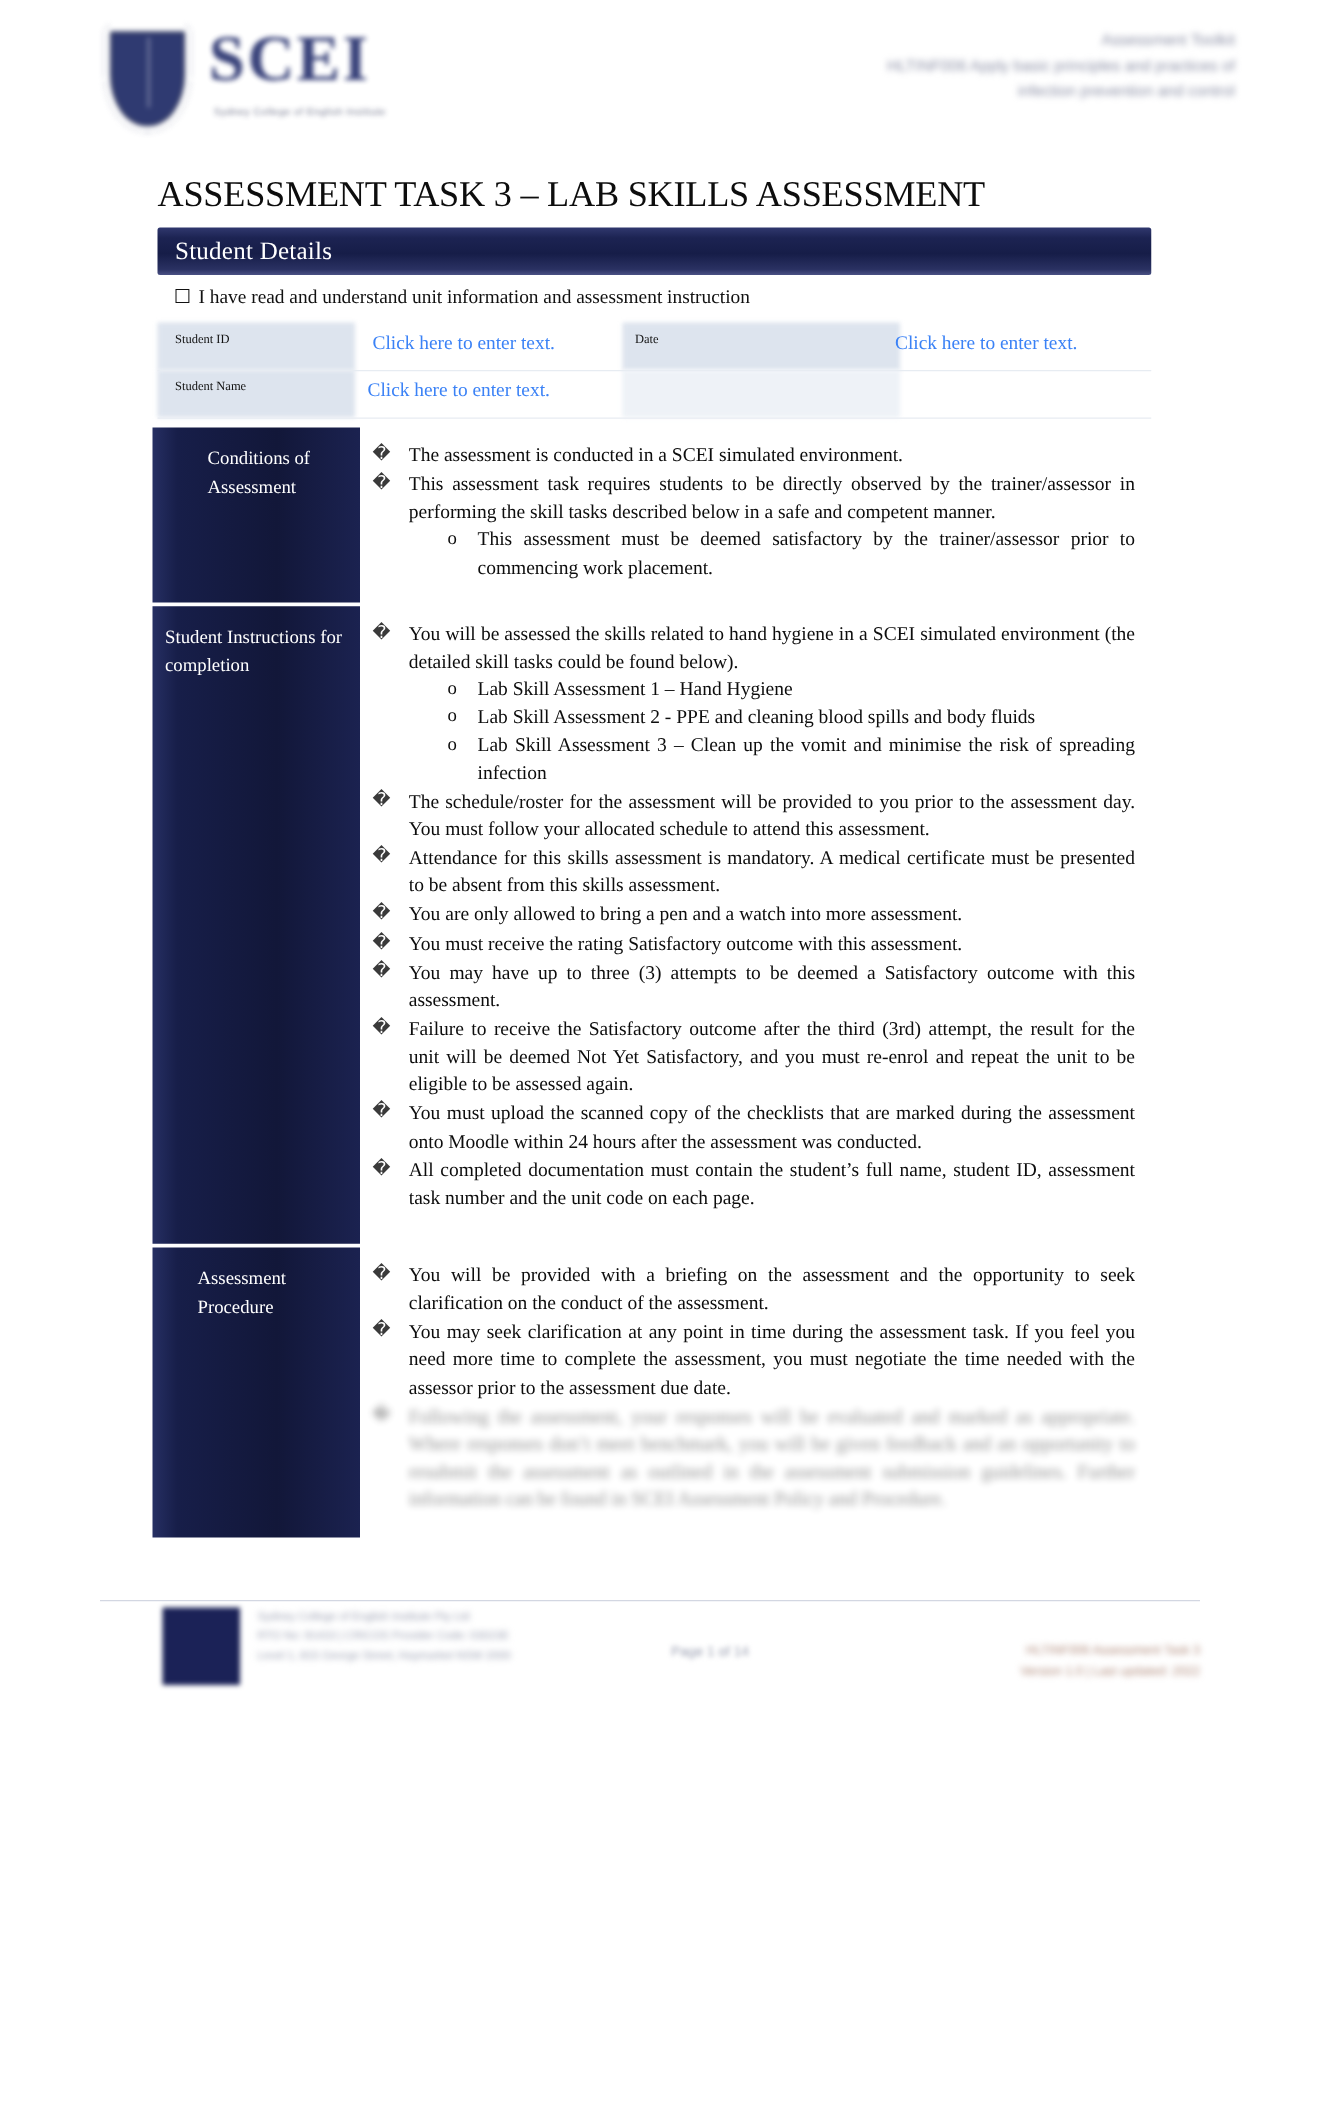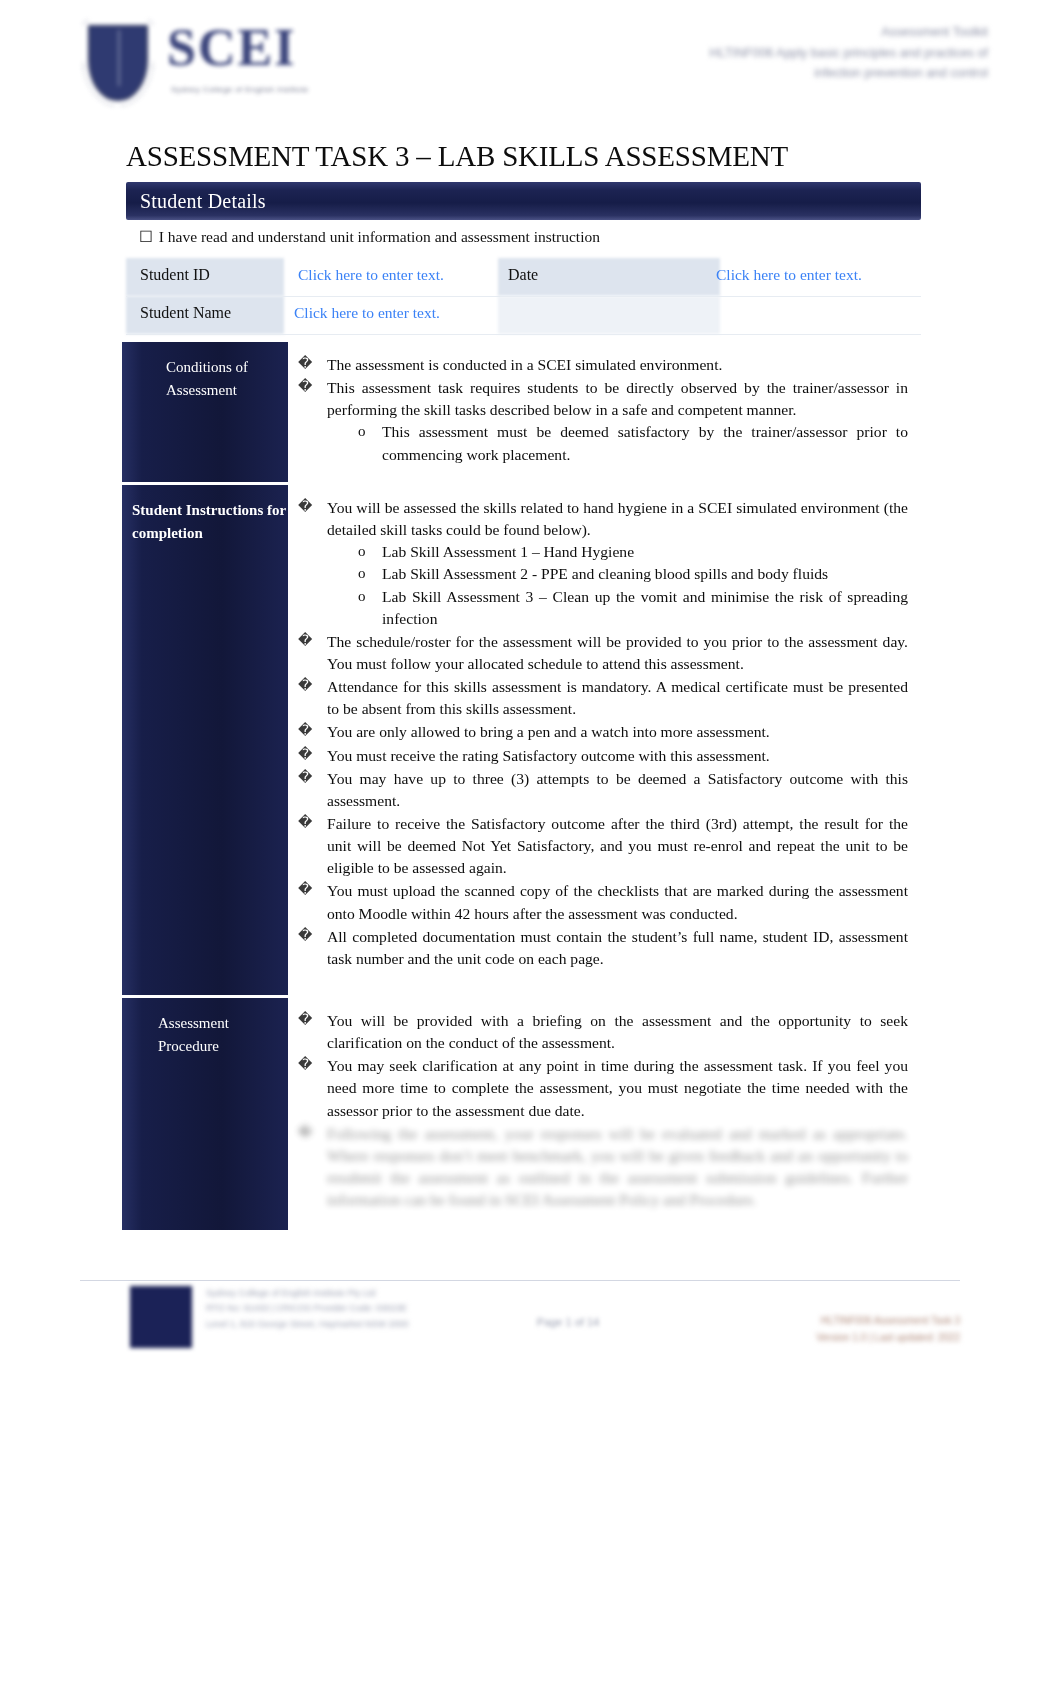--- a/index.html
+++ b/index.html
@@ -146,21 +146,21 @@
     position: absolute;
     background: #dde4ee;
     filter: blur(1.6px);
   }
   .sd-lbl-1 { left: 0;   top: 2px;  width: 158px; height: 38px; }
   .sd-lbl-2 { left: 0;   top: 40px; width: 158px; height: 38px; }
   .sd-lbl-3 { left: 372px; top: 2px; width: 222px; height: 38px; }
   .sd-blank-1 { left: 372px; top: 40px; width: 222px; height: 38px; background:#eef2f7; }
   .sd-text {
     position: absolute;
-    font-size: 16px;
+    font-size: 10px;
     color: #111;
     white-space: nowrap;
   }
   .sd-placeholder {
     position: absolute;
     font-size: 15.5px;
     color: #3b82f6;
     white-space: nowrap;
   }
   .sd-row-divider {
@@ -379,21 +379,21 @@
               </li>
             </ul>
           </li>
         </ul>
       </div>
     </div>
 
     <div class="bt-sep"></div>
 
     <div class="bt-row">
-      <div class="bt-left" style="min-height:510px;font-weight:bold;">Student Instructions for completion</div>
+      <div class="bt-left" style="min-height:510px;">Student Instructions for completion</div>
       <div class="bt-right">
         <ul class="lvl1">
           <li class="nojust">
             <span class="bul">�</span>
             <span>You will be assessed the skills related to hand hygiene in a SCEI simulated environment (the detailed skill tasks could be found below).</span>
             <ul class="lvl2">
               <li class="nojust">
                 <span class="bul">o</span>
                 <span>Lab Skill Assessment 1 – Hand Hygiene</span>
               </li>
@@ -427,21 +427,21 @@
           <li>
             <span class="bul">�</span>
             <span>You may have up to three (3) attempts to be deemed a Satisfactory outcome with this assessment.</span>
           </li>
           <li>
             <span class="bul">�</span>
             <span>Failure to receive the Satisfactory outcome after the third (3rd) attempt, the result for the unit will be deemed Not Yet Satisfactory, and you must re-enrol and repeat the unit to be eligible to be assessed again.</span>
           </li>
           <li>
             <span class="bul">�</span>
-            <span>You must upload the scanned copy of the checklists that are marked during the assessment onto Moodle within 42 hours after the assessment was conducted.</span>
+            <span>You must upload the scanned copy of the checklists that are marked during the assessment onto Moodle within 24 hours after the assessment was conducted.</span>
           </li>
           <li class="indented">
             <span class="bul">�</span>
             <span>All completed documentation must contain the student’s full name, student ID, assessment task number and the unit code on each page.</span>
           </li>
         </ul>
       </div>
     </div>
 
     <div class="bt-sep"></div>

